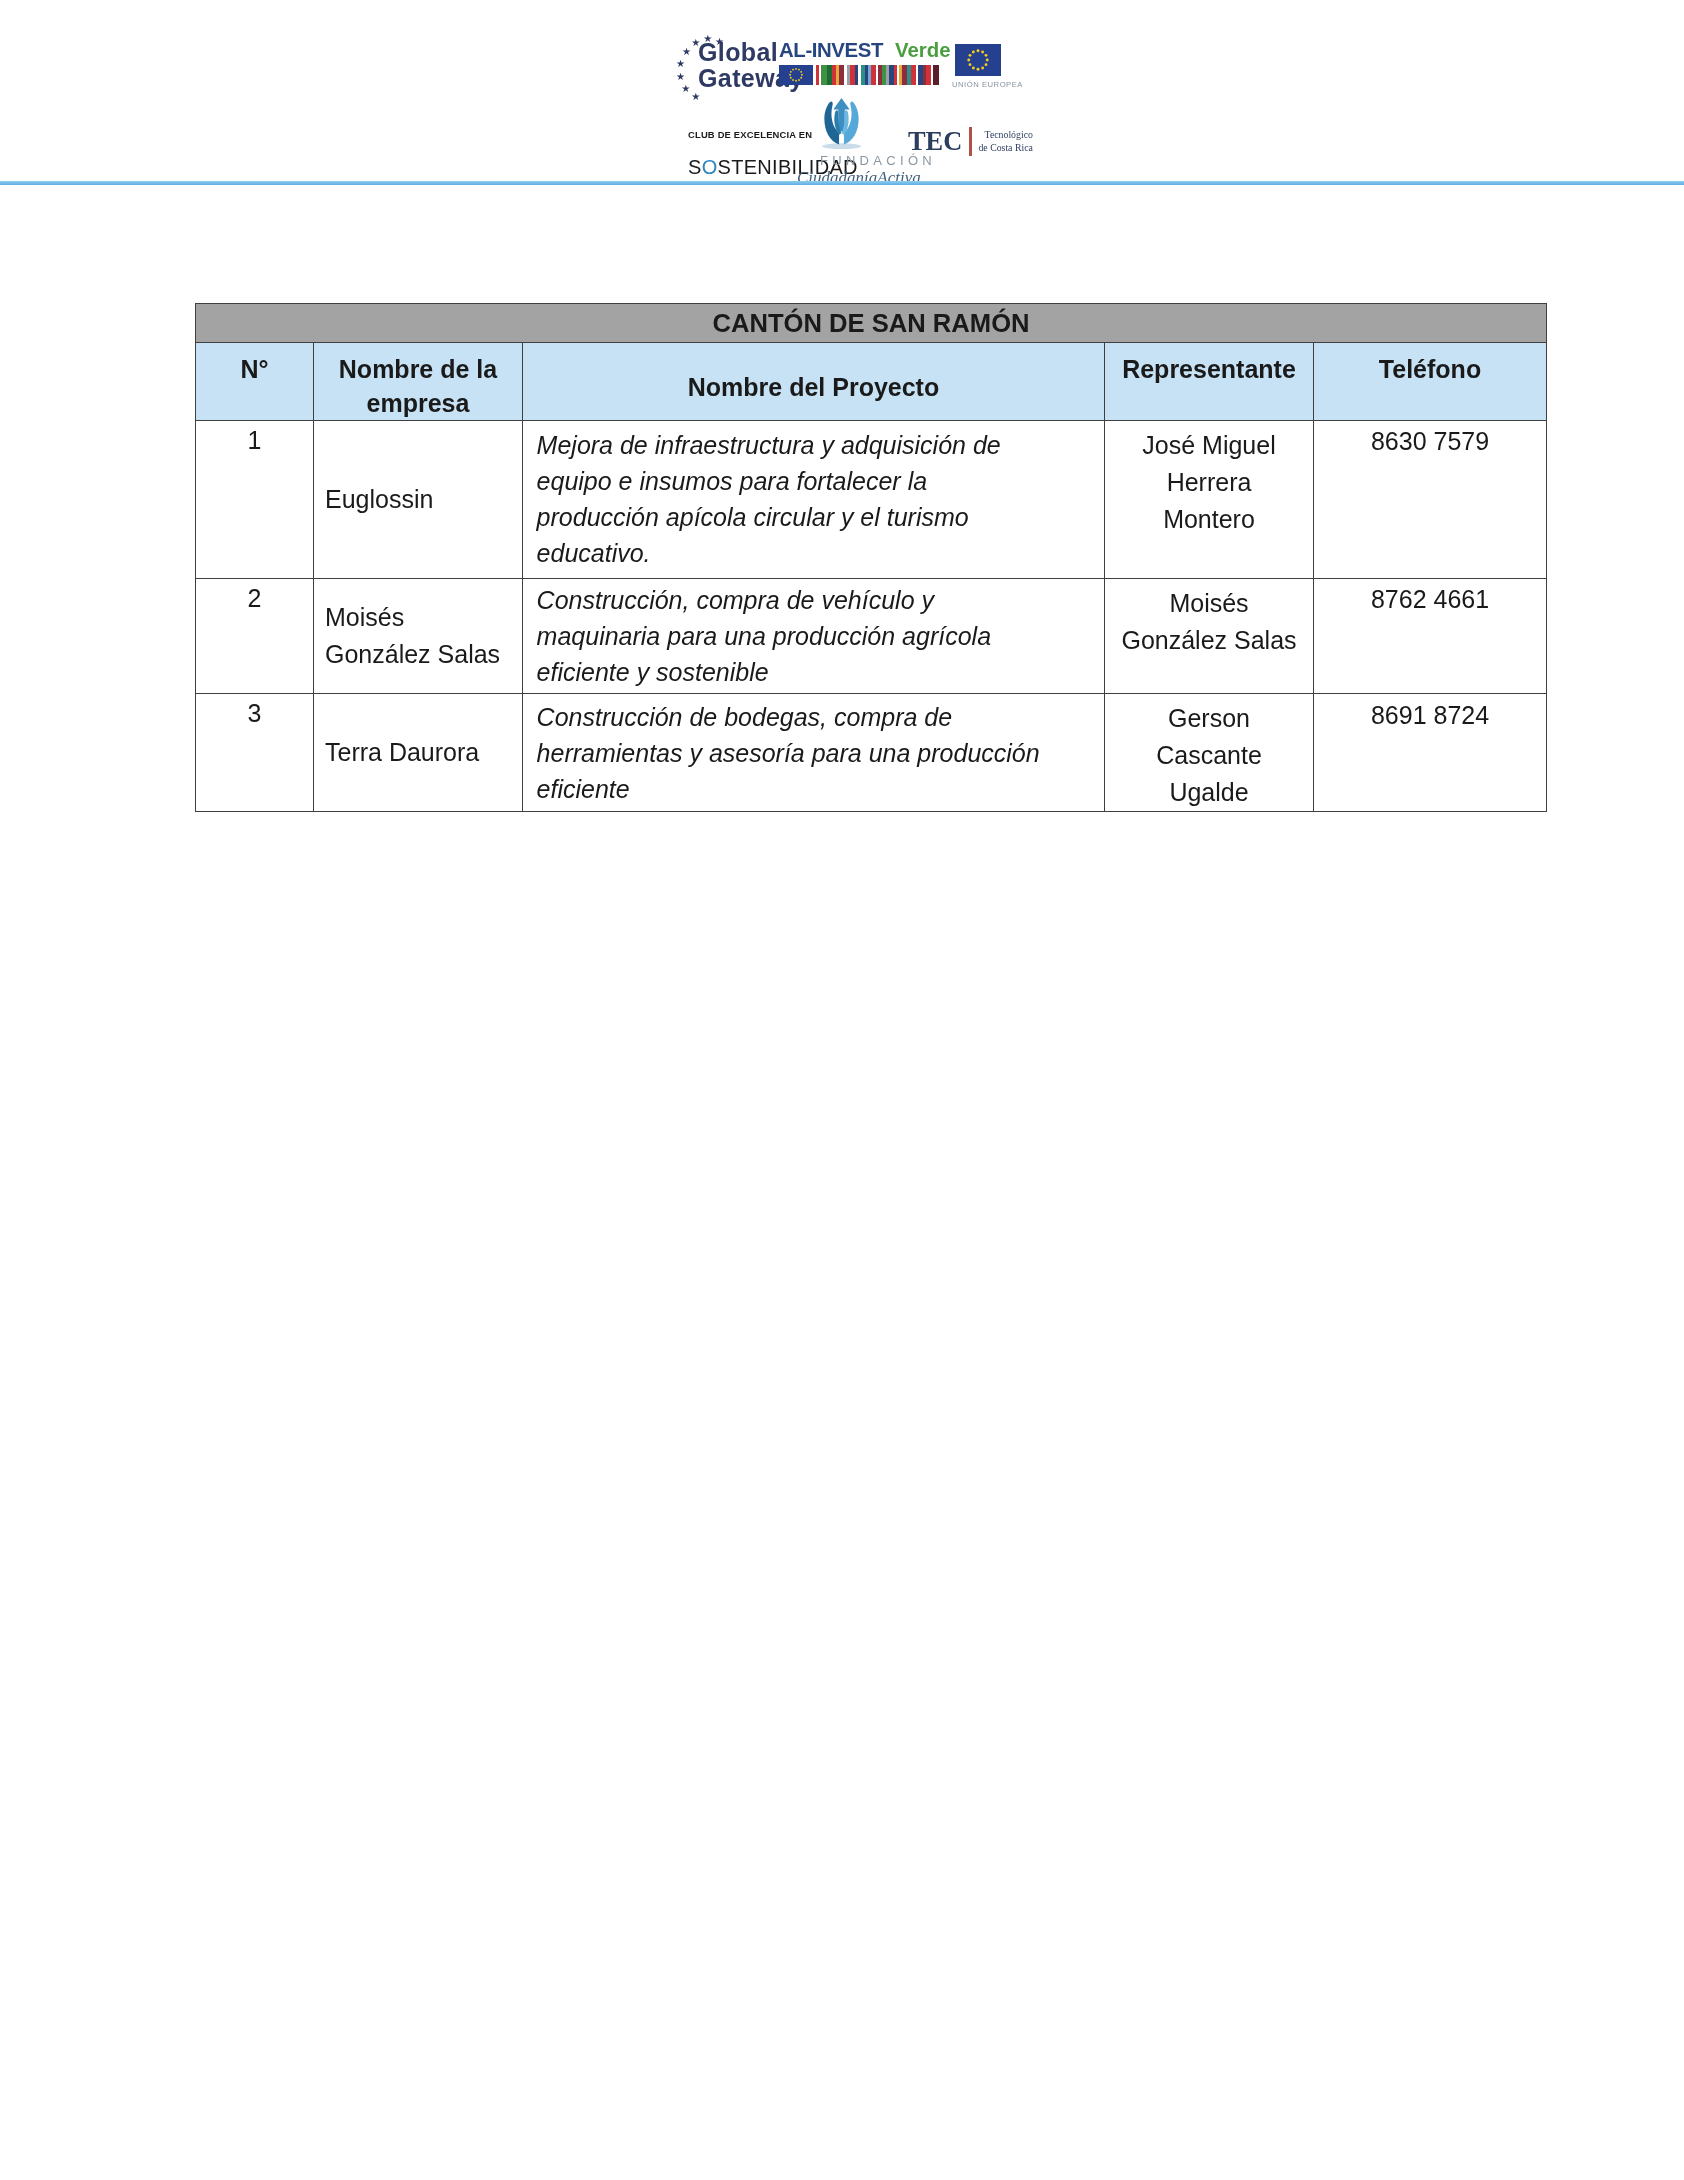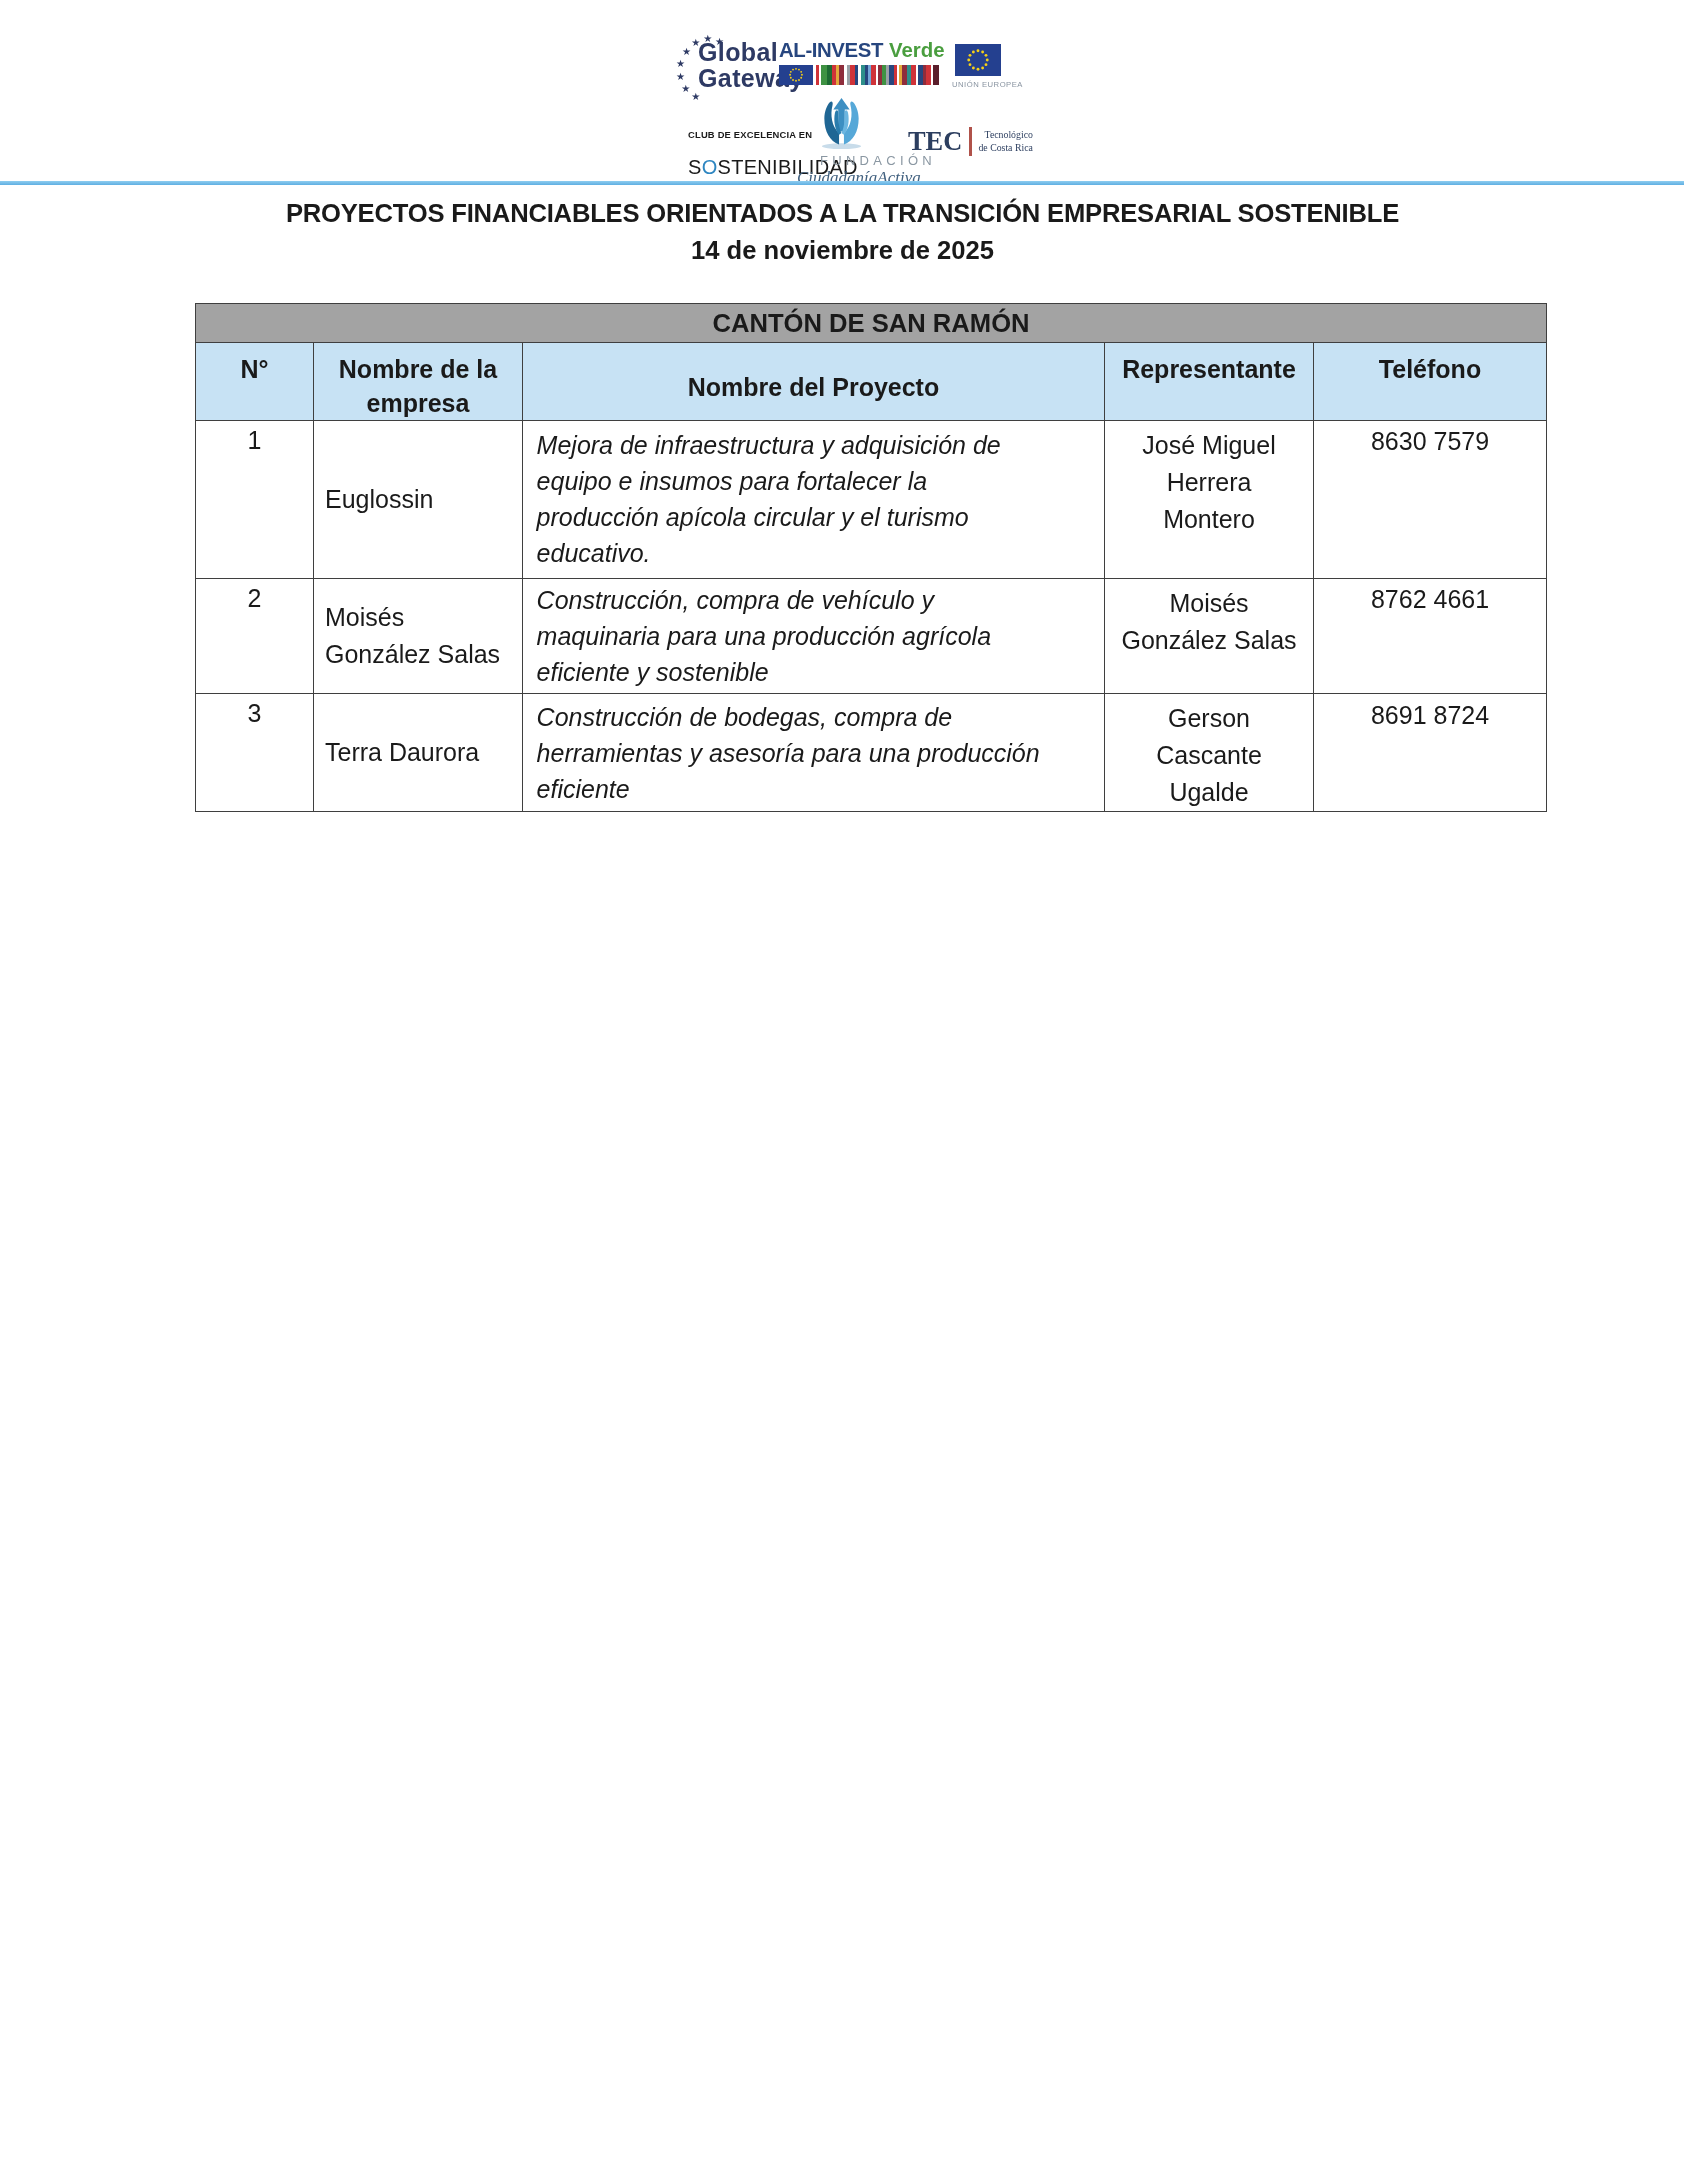--- a/index.html
+++ b/index.html
@@ -14,21 +14,21 @@
 
   
   .logo-band { position:absolute; top:0; left:0; width:100%; height:181px; }
 
   .logo-gg { position:absolute; left:671px; top:32px; width:204px; height:72px; }
   .gg-stars { position:absolute; left:0; top:0; }
   .gg-text { position:absolute; left:27px; top:7px; font-weight:bold; font-size:25px;
              line-height:26.4px; color:#2e3a64; letter-spacing:0.4px; }
 
   .logo-ali { position:absolute; left:779px; top:39px; width:160px; }
-  .ali-top { display:flex; align-items:center; gap:6px; white-space:nowrap; }
+  .ali-top { display:flex; align-items:center; gap:12px; white-space:nowrap; }
   .ali-name { font-weight:bold; font-size:20.4px; letter-spacing:-0.4px; color:#27467f; }
   .ali-verde { font-weight:bold; font-size:20.4px; color:#4a9e3f; }
   .ali-bar { margin-top:3.4px; height:19.6px; display:flex; }
   .ali-euflag { width:34px; height:19.6px; background:#24408f; position:relative; flex:none; }
   .ali-stripes { flex:1; height:19.6px;
     background:linear-gradient(90deg,
       #ffffff 0 2%, #cf3339 2% 5%, #ffffff 5% 6.5%, #3f9243 6.5% 11%, #1e6b33 11% 15%,
       #cf3339 15% 18.5%, #e2a93b 18.5% 21%, #8f2d3c 21% 25%, #ffffff 25% 27%, #9aa0a6 27% 29%,
       #cf3339 29% 33%, #27467f 33% 36%, #ffffff 36% 38%, #2e8f8a 38% 41%, #27467f 41% 44%,
       #74a8d8 44% 46%, #cf3339 46% 50%, #ffffff 50% 51.5%, #8f2d3c 51.5% 55%, #3f9243 55% 58%,
@@ -191,24 +191,20 @@
       <span class="tec-abbr">TEC</span>
       <span class="tec-bar"></span>
       <div class="tec-text">Tecnológico
 de Costa Rica</div>
     </div>
 
   </div>
 
   <div class="rule"></div>
 
-  <div class="title-block">
-    <div class="title-l1">PROYECTOS FINANCIABLES ORIENTADOS A LA TRANSICIÓN EMPRESARIAL SOSTENIBLE</div>
-    <div class="title-l2">14 de noviembre de 2025</div>
-  </div>
 
   <table class="doc-table">
     <colgroup>
       <col style="width:118px">
         <col style="width:209px">
         <col style="width:582px">
       <col style="width:209px">
         <col style="width:233px">
     </colgroup>
     <tbody>

